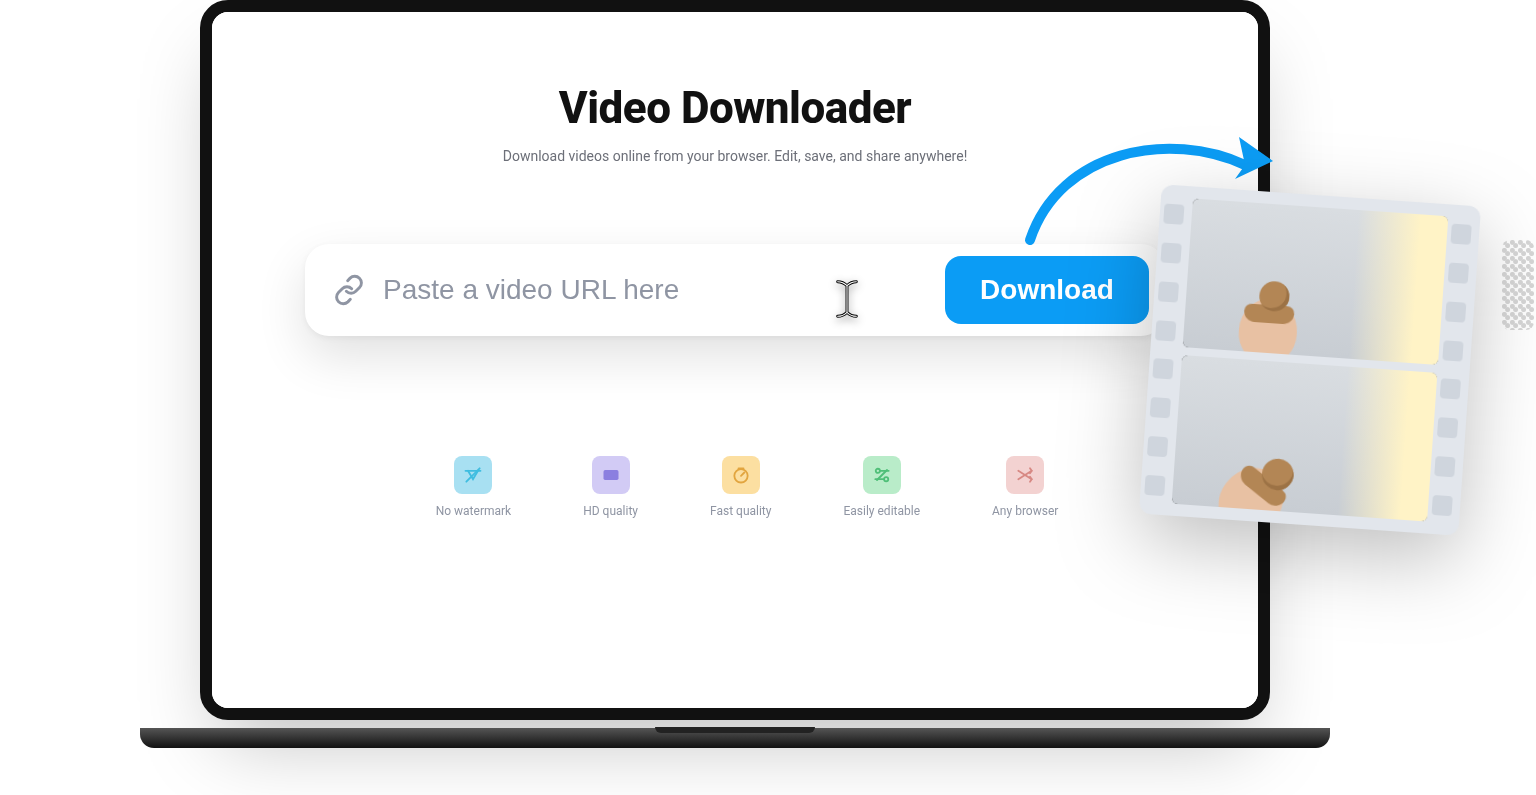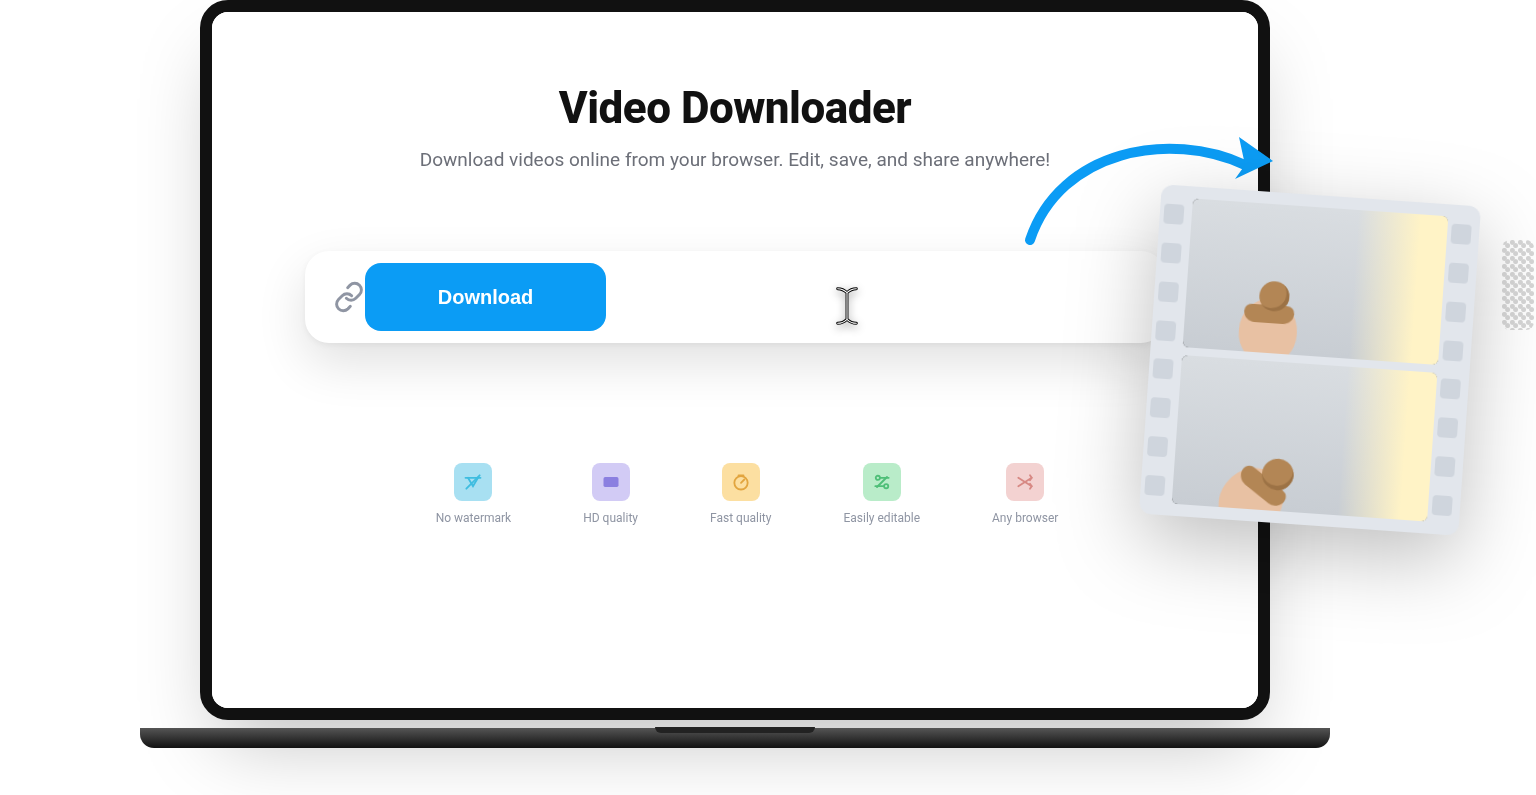--- a/index.html
+++ b/index.html
@@ -40,21 +40,21 @@
   
   .title {
     font-size: 44px;
     font-weight: 800;
     color: #111;
     letter-spacing: -0.5px;
     text-align: center;
   }
   .subtitle {
     margin-top: 14px;
-    font-size: 19px;
+    font-size: 14px;
     color: #6c6f78;
   }
 
   
   .url-card {
     margin-top: 80px;
     width: 860px;
     height: 92px;
     background: #fff;
     border-radius: 24px;
@@ -69,27 +69,27 @@
     flex: 1;
     border: none;
     outline: none;
     margin-left: 18px;
     font-size: 28px;
     color: #333;
     background: transparent;
   }
   .url-input::placeholder { color:#8f95a3; }
   .download-btn {
-    width: 241px;
+    width: 204px;
     height: 68px;
     border: none;
     border-radius: 16px;
     background: #0B9CF5;
     color: #fff;
-    font-size: 20px;
+    font-size: 28px;
     font-weight: 600;
     cursor: pointer;
   }
   .text-cursor {
     position: absolute;
     left: 527px;
     top: 35px;
     width: 30px;
     height: 40px;
     pointer-events: none;
@@ -219,20 +219,21 @@
       <h1 class="title">Video Downloader</h1>
       <p class="subtitle">Download videos online from your browser. Edit, save, and share anywhere!</p>
 
       <div class="url-card">
         <span class="link-icon">
           <svg width="32" height="32" viewBox="0 0 24 24" fill="none" stroke="currentColor" stroke-width="2.2" stroke-linecap="round" stroke-linejoin="round">
             <path d="M10 13a5 5 0 0 0 7.07 0l2.83-2.83a5 5 0 0 0-7.07-7.07L11 5"></path>
             <path d="M14 11a5 5 0 0 0-7.07 0L4.1 13.83a5 5 0 0 0 7.07 7.07L13 19"></path>
           </svg>
         </span>
+        <input class="url-input" type="text" placeholder="Paste a video URL here" style="">
         <button class="download-btn">Download</button>
 
         <svg class="text-cursor" viewBox="0 0 20 30">
           <path d="M3 2 Q7 2 10 5 Q13 2 17 2 M10 5 L10 25 M3 28 Q7 28 10 25 Q13 28 17 28" fill="none" stroke="#000" stroke-width="2.2" stroke-linecap="round"></path>
           <path d="M3 2 Q7 2 10 5 Q13 2 17 2 M10 5 L10 25 M3 28 Q7 28 10 25 Q13 28 17 28" fill="none" stroke="#fff" stroke-width="0.8" stroke-linecap="round"></path>
         </svg>
       </div>
 
       <div class="features">
         <div class="feature">

